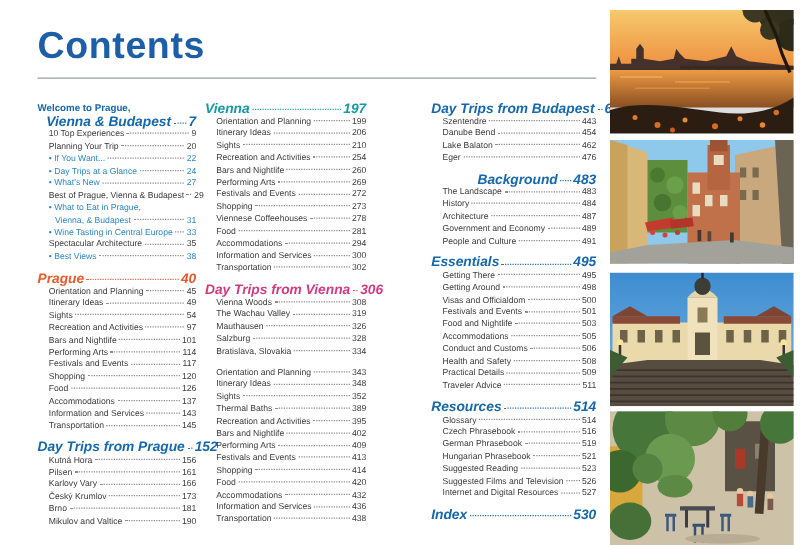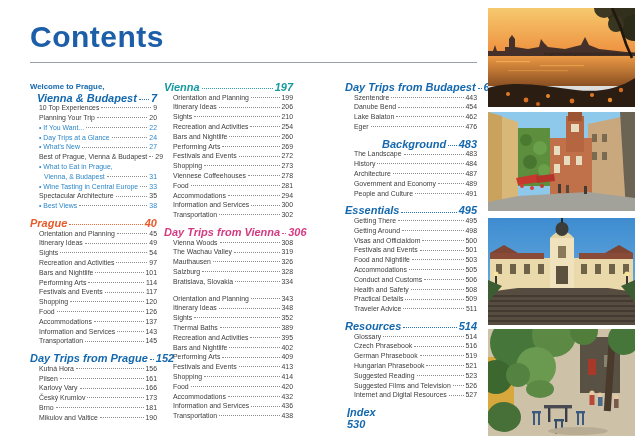--- a/index.html
+++ b/index.html
@@ -537,21 +537,21 @@
           <span class="dots"></span>
           <span class="pg">526</span>
         </div>
         <div class="row item">
           <span class="lbl">Internet and Digital Resources</span>
           <span class="dots"></span>
           <span class="pg">527</span>
         </div>
       </div>
       <div class="toc-section">
-        <div class="row sec-row" style="color: rgb(20, 104, 174); flex-direction: column;">
+        <div class="row sec-row" style="color: rgb(20, 104, 174);">
           <span class="lbl">Index</span>
           <span class="dots"></span>
           <span class="pg">530</span>
         </div>
       </div>
     </div>
 
   <div class="photos">
     <div class="photo p1">
       <svg viewBox="0 0 147 99" preserveAspectRatio="none">

